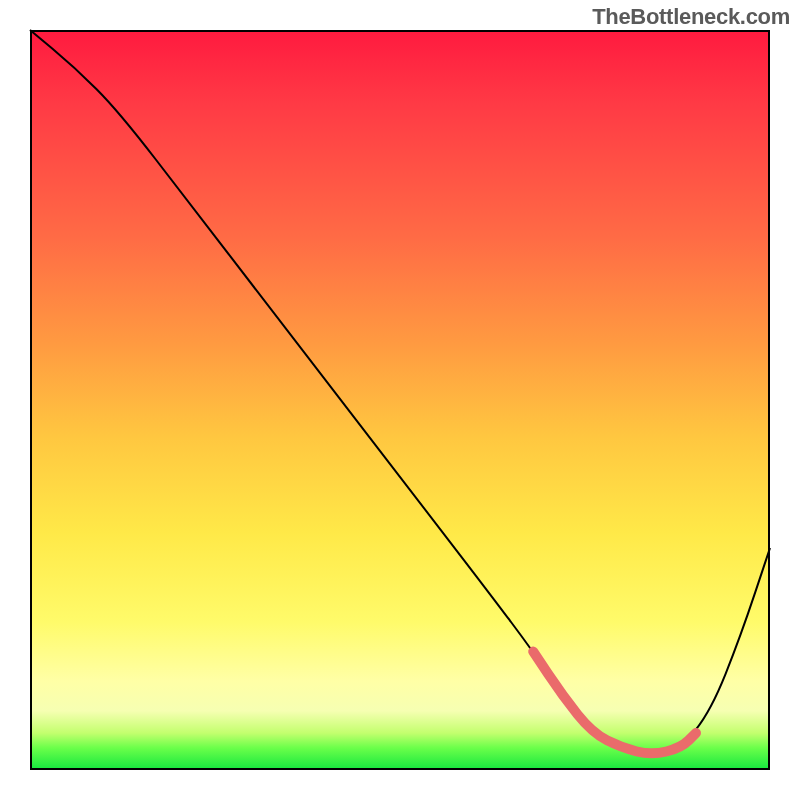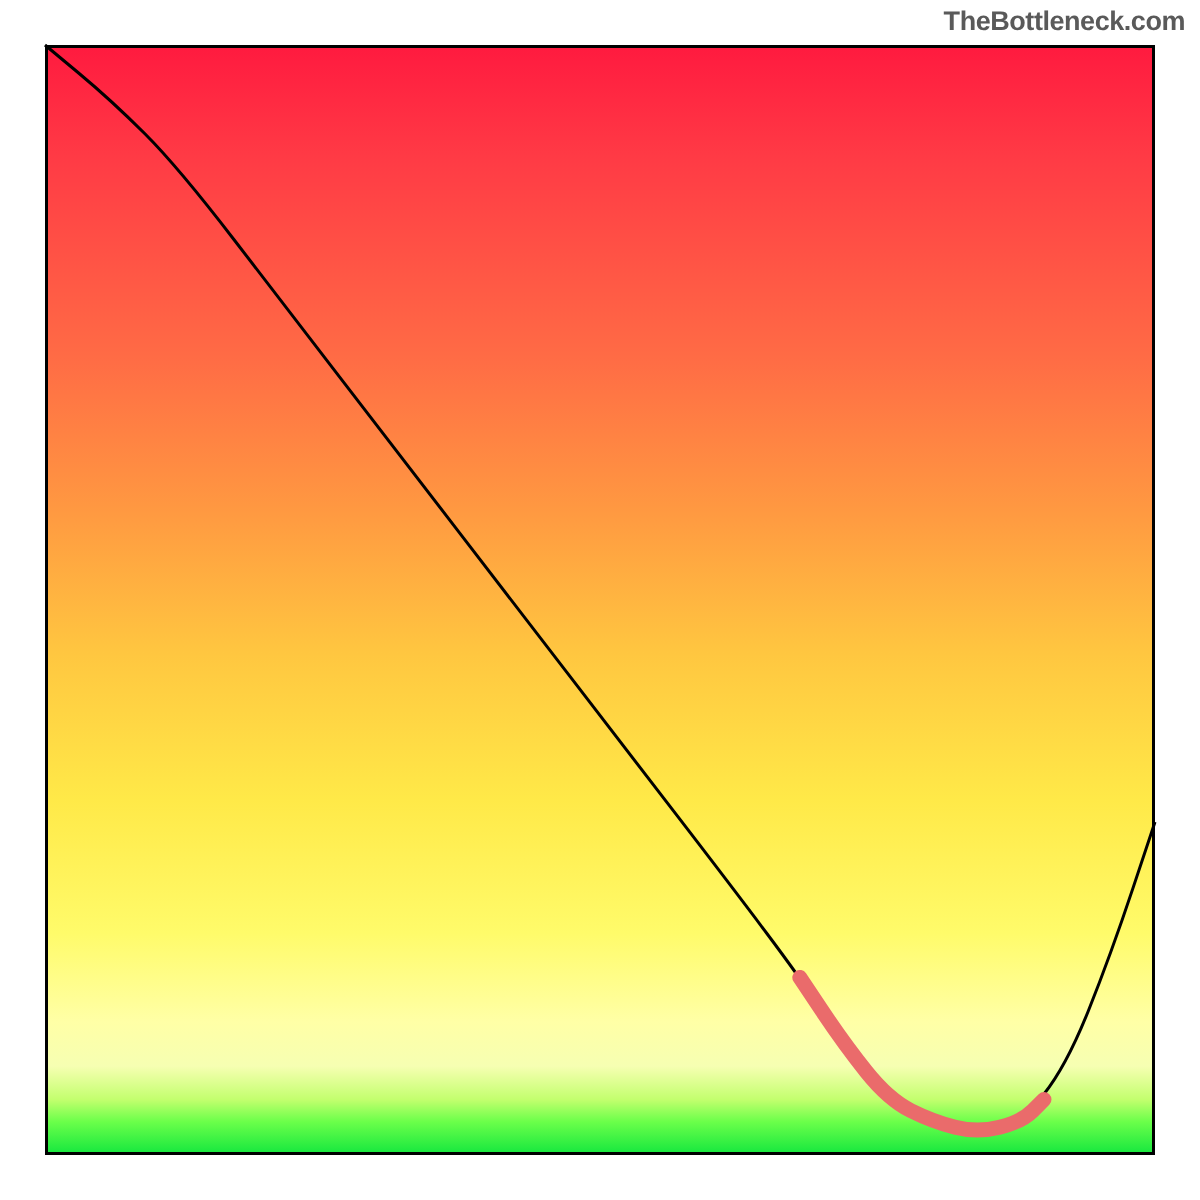--- a/index.html
+++ b/index.html
@@ -13,21 +13,21 @@
   }
   .chart-container {
     position: relative;
     width: 800px;
     height: 800px;
   }
   .watermark {
     position: absolute;
     top: 4px;
     right: 10px;
-    font-size: 18px;
+    font-size: 22px;
     font-weight: 600;
     color: #5a5a5a;
     z-index: 20;
     letter-spacing: -0.3px;
   }
   .plot-area {
     position: absolute;
     left: 30px;
     top: 30px;
     width: 740px;

